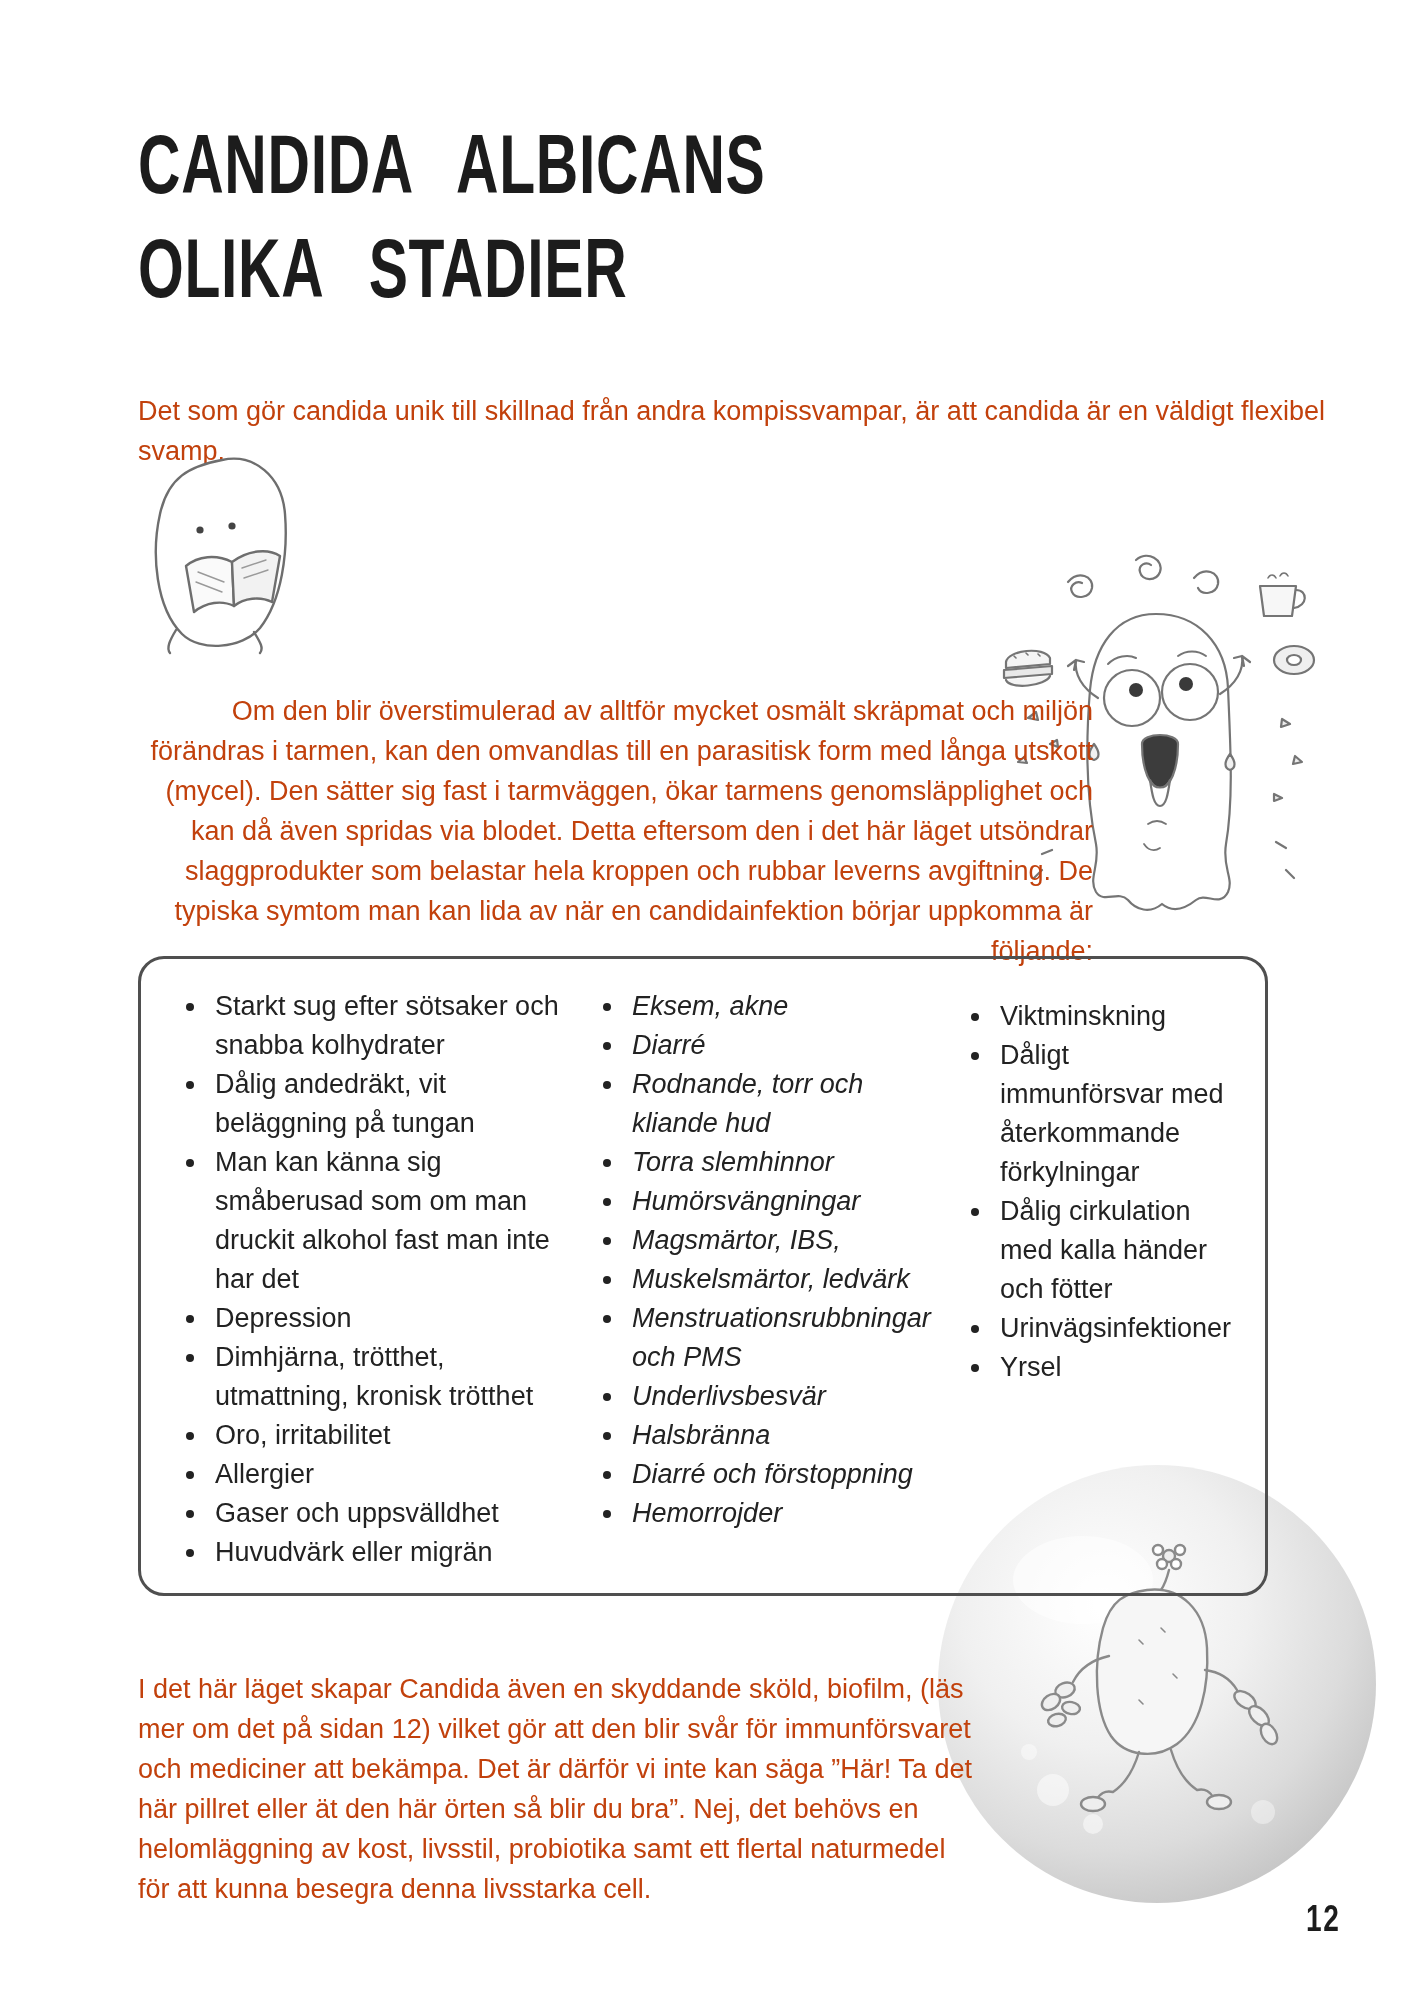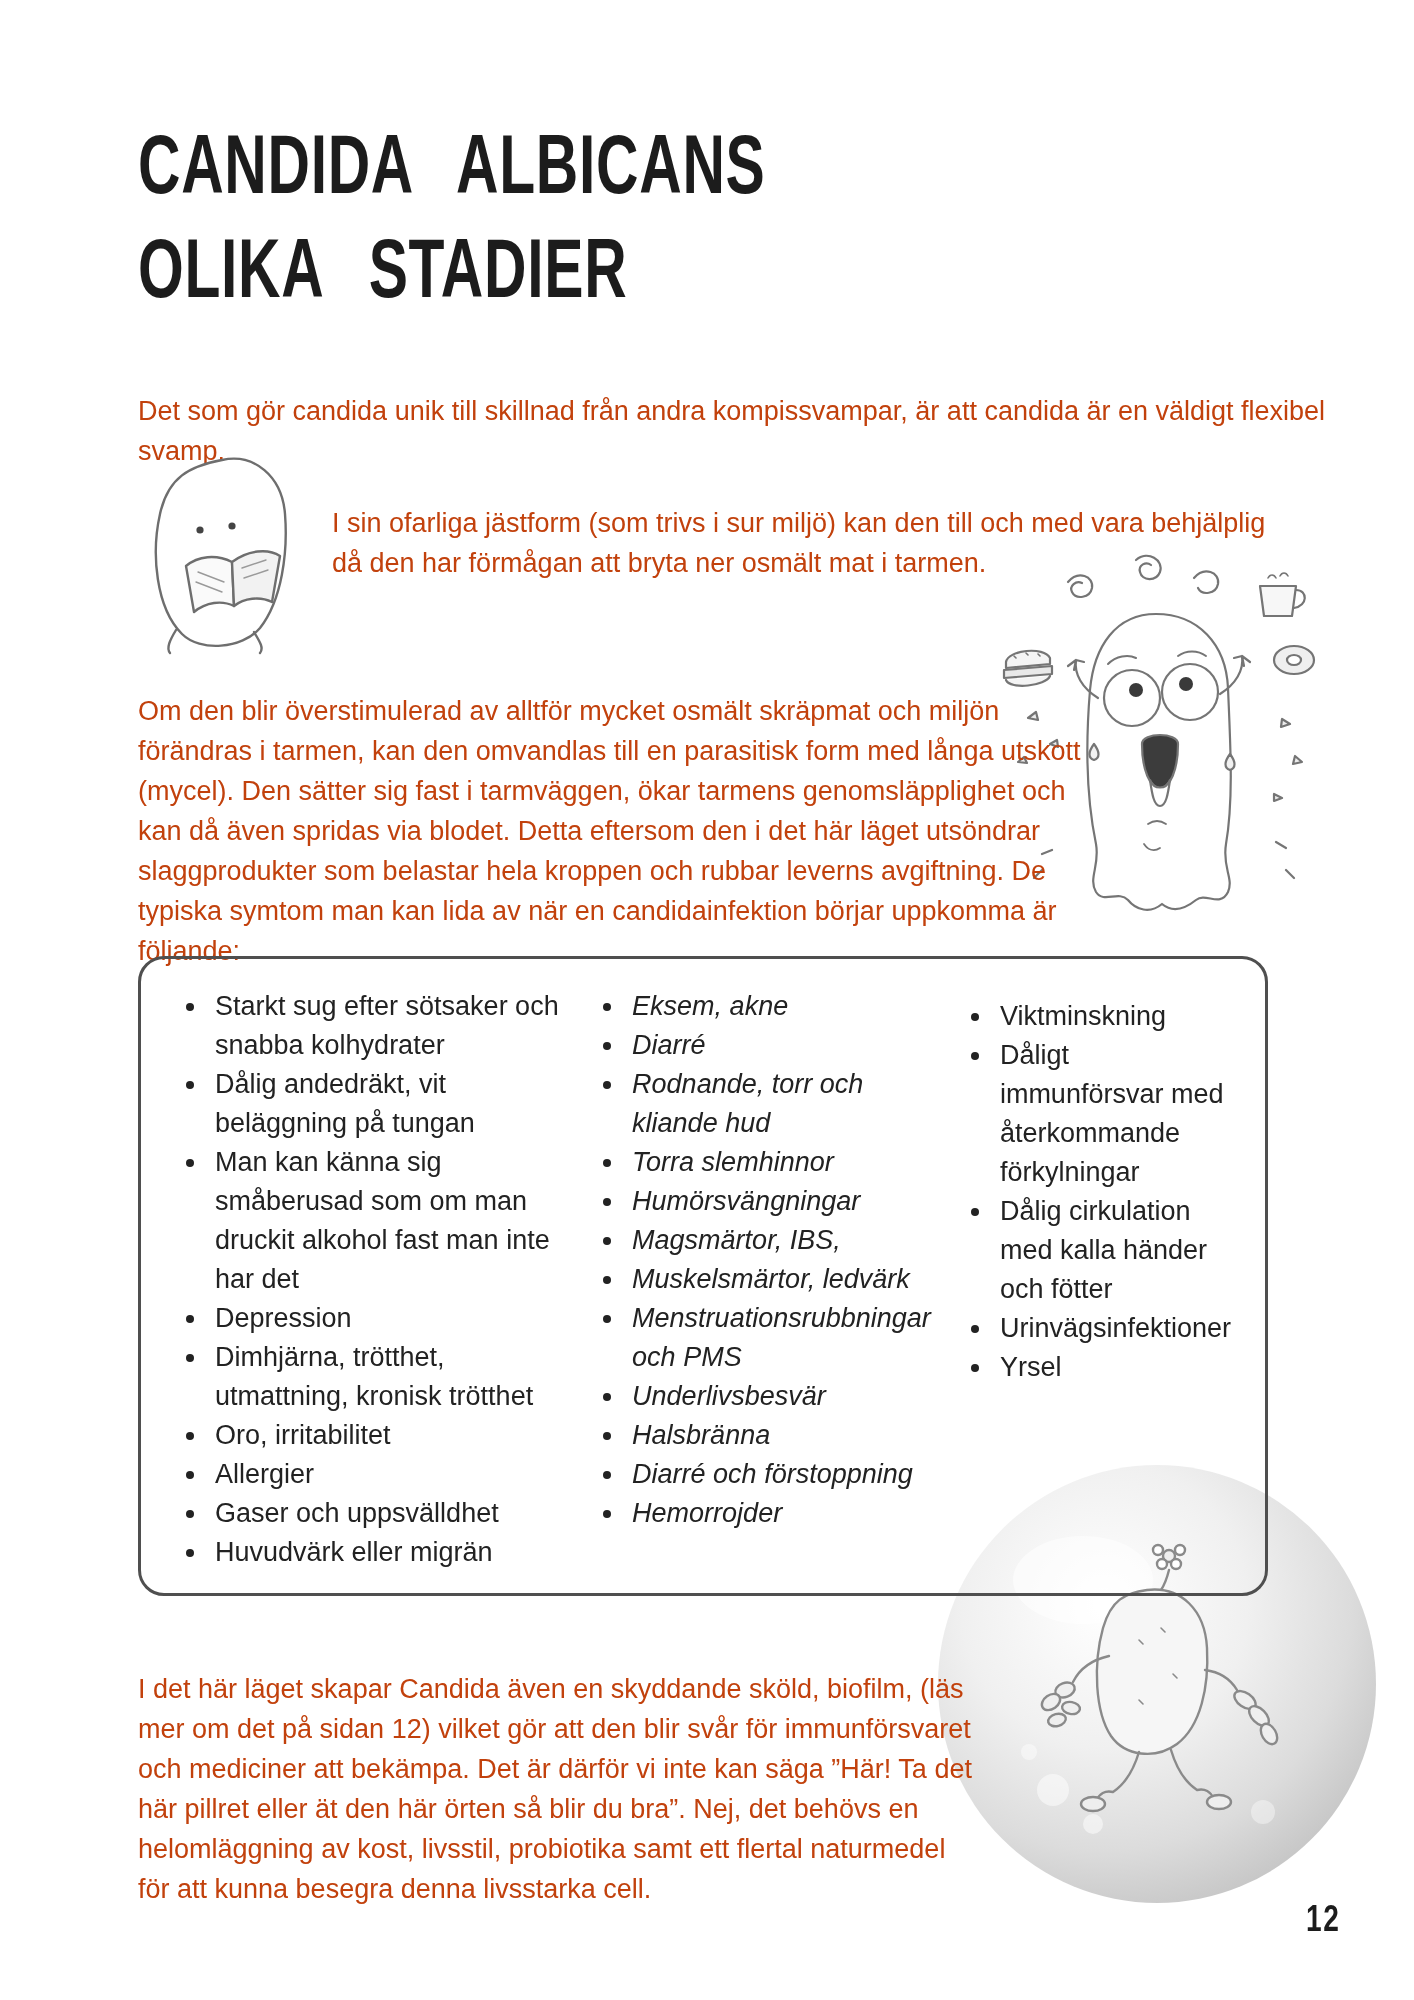--- a/index.html
+++ b/index.html
@@ -18,21 +18,21 @@
     display:block;
     font-size:84px;font-weight:700;line-height:104px;
     letter-spacing:1px;word-spacing:42px;color:#1c1c1c;
     transform:scaleX(0.70);transform-origin:left center;
     white-space:nowrap;
   }
   
   .para{position:absolute;font-size:27px;line-height:40px;color:#c2410c;}
   .intro{left:138px;top:364px;width:1215px;}
   .yeast{left:332px;top:476px;width:960px;}
-  .parasite{left:138px;top:664px;width:955px;}
+  .parasite{left:138px;top:664px;width:955px;text-align:right;}
   .closing{left:138px;top:1642px;width:845px;z-index:3;}
   
   .symptom-box{
     position:absolute;left:138px;top:956px;width:1130px;height:640px;
     border:3px solid #4f4f4f;border-radius:26px;box-sizing:border-box;
     padding:28px 34px 20px 30px;
     display:flex;justify-content:space-between;
     background:transparent;z-index:2;gap:20px;
   }
   .symptom-col{list-style:disc;margin:0;padding-left:38px;
@@ -73,21 +73,20 @@
       <circle cx="64" cy="80" r="3.6" fill="#444" stroke="none"></circle>
       <circle cx="96" cy="76" r="3.6" fill="#444" stroke="none"></circle>
 
       <path d="M96 112 C80 104 62 106 50 116 L58 162 C70 152 86 150 98 156 Z" fill="#fafafa"></path>
       <path d="M96 112 C112 100 132 98 144 106 L136 152 C124 146 108 148 98 156 Z" fill="#f2f2f2"></path>
       <path d="M62 122 L88 132 M60 132 L86 142" stroke-width="1.4" stroke="#9a9a9a"></path>
       <path d="M106 118 L130 110 M108 128 L132 120" stroke-width="1.4" stroke="#9a9a9a"></path>
     </g>
   </svg>
 
-  <p class="para yeast">I sin ofarliga jästform (som trivs i sur miljö) kan den till och med vara behjälplig då den har förmågan att bryta ner osmält mat i tarmen.</p>
 
   <svg class="illo illo-scared" viewBox="0 0 322 372" aria-hidden="true">
     <g fill="none" stroke="#757575" stroke-width="2.2" stroke-linecap="round" stroke-linejoin="round">
 
       <path d="M70 34 c10 -12 26 -6 24 6 c-2 10 -16 12 -20 4 c-3 -6 4 -12 10 -9"></path>
       <path d="M138 12 c12 -10 28 0 24 12 c-4 10 -18 9 -20 0 c-2 -7 6 -11 11 -7"></path>
       <path d="M196 30 c10 -12 26 -6 24 6 c-2 10 -16 12 -20 4"></path>
 
       <g transform="translate(2,96)">
         <path d="M6 18 C8 6 44 2 50 14 L50 20 L6 24 Z" fill="#f4f4f4"></path>

